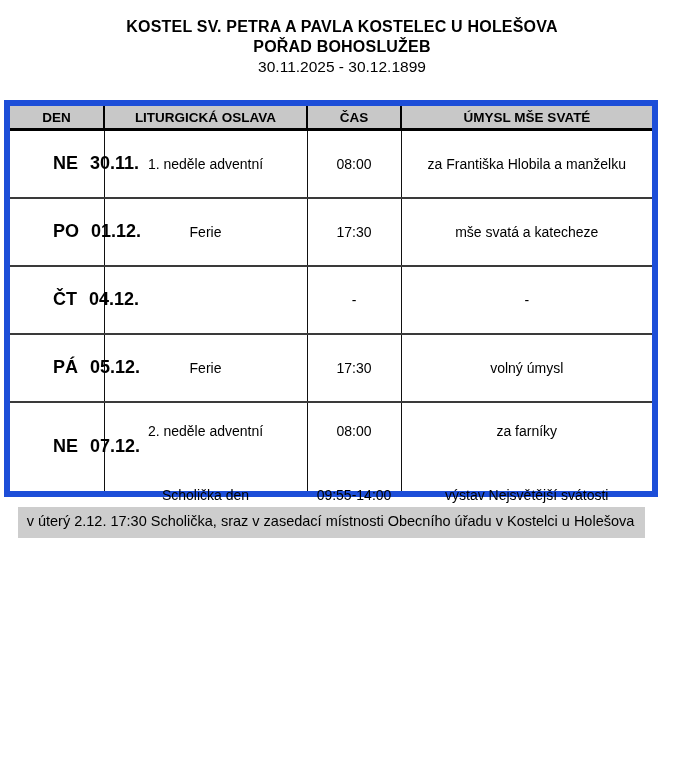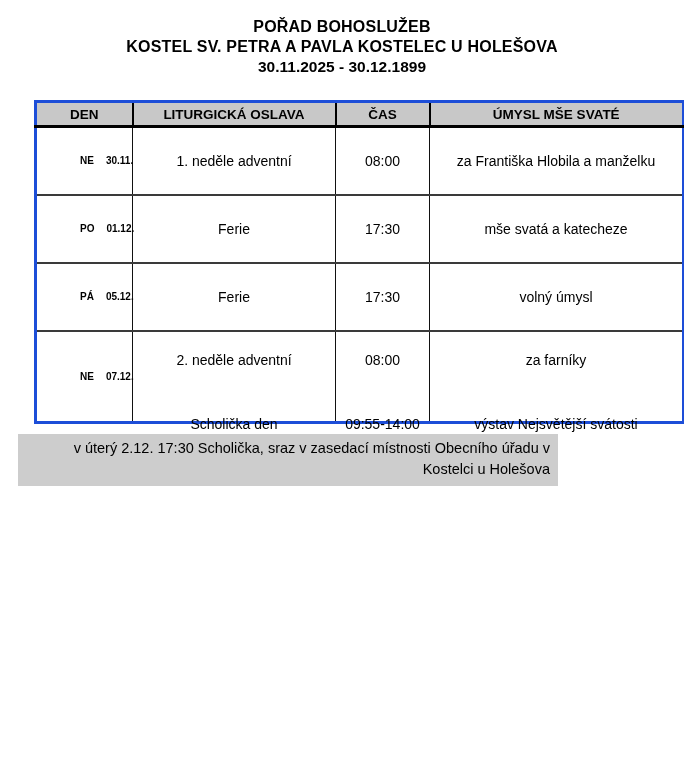--- a/index.html
+++ b/index.html
@@ -21,29 +21,29 @@
     text-align: center;
   }
   .title-line {
     font-size: 16px;
     font-weight: bold;
     line-height: 20px;
     letter-spacing: 0.2px;
   }
   .date-line {
     font-size: 15.5px;
-    font-weight: bold;
+    font-weight: normal;
     line-height: 20px;
   }
   table.schedule {
     border-collapse: collapse;
     table-layout: fixed;
     width: 648px;
-    margin: 23px 0 0 34px;
-    border: 3px solid #1d4ed8;
+    margin: 23px 0 0 4px;
+    border: 6px solid #1d4ed8;
   }
   col.c-den { width: 97px; }
   col.c-lit { width: 203px; }
   col.c-cas { width: 94px; }
   col.c-umy { width: 254px; }
   table.schedule th {
     background: #c8c8c8;
     border: 2px solid #000000;
     border-bottom: 3px solid #000000;
     height: 22px;
@@ -68,52 +68,52 @@
   td.day-cell {
     background: #c8c8c8;
     font-weight: bold;
     text-align: left;
     padding: 0 0 0 9px;
   }
   .day-wrap {
     display: flex;
     align-items: flex-end;
     gap: 12px;
-    font-size: 10px;
+    font-size: 18px;
     padding-left: 39px;
   }
   .stack {
     display: flex;
     flex-direction: column;
     justify-content: space-between;
     align-items: center;
     height: 88px;
     box-sizing: border-box;
     padding: 20px 0 3px 0;
     gap: 48px;
   }
   .note-bar {
-    width: 540px;
+    width: 627px;
     box-sizing: border-box;
     margin: 10px 0 0 18px;
     background: #cdcdcd;
     padding: 4px 8px 6px 6px;
     font-size: 14.5px;
     line-height: 21px;
-    text-align: right;
+    text-align: center;
   }
 </style>
 </head>
 <body>
 
 <div class="page">
 
   <div class="title-block">
+    <div class="title-line">KOSTEL SV. PETRA A PAVLA KOSTELEC U HOLEŠOVA</div>
     <div class="title-line">POŘAD BOHOSLUŽEB</div>
-    <div class="title-line">KOSTEL SV. PETRA A PAVLA KOSTELEC U HOLEŠOVA</div>
     <div class="date-line">30.11.2025 - 30.12.1899</div>
   </div>
 
   <table class="schedule">
     <colgroup>
       <col class="c-den">
         <col class="c-lit">
         <col class="c-cas">
         <col class="c-umy">
     </colgroup>
@@ -144,20 +144,31 @@
             <span>01.12.</span>
           </span>
         </td>
         <td>Ferie</td>
         <td>17:30</td>
         <td>mše svatá a katecheze</td>
       </tr>
       <tr class="body-row">
         <td class="day-cell">
           <span class="day-wrap">
+            <span>ČT</span>
+            <span>04.12.</span>
+          </span>
+        </td>
+        <td></td>
+        <td>-</td>
+        <td>-</td>
+      </tr>
+      <tr class="body-row">
+        <td class="day-cell">
+          <span class="day-wrap">
             <span>PÁ</span>
             <span>05.12.</span>
           </span>
         </td>
         <td>Ferie</td>
         <td>17:30</td>
         <td>volný úmysl</td>
       </tr>
       <tr class="body-row-last">
         <td class="day-cell">

